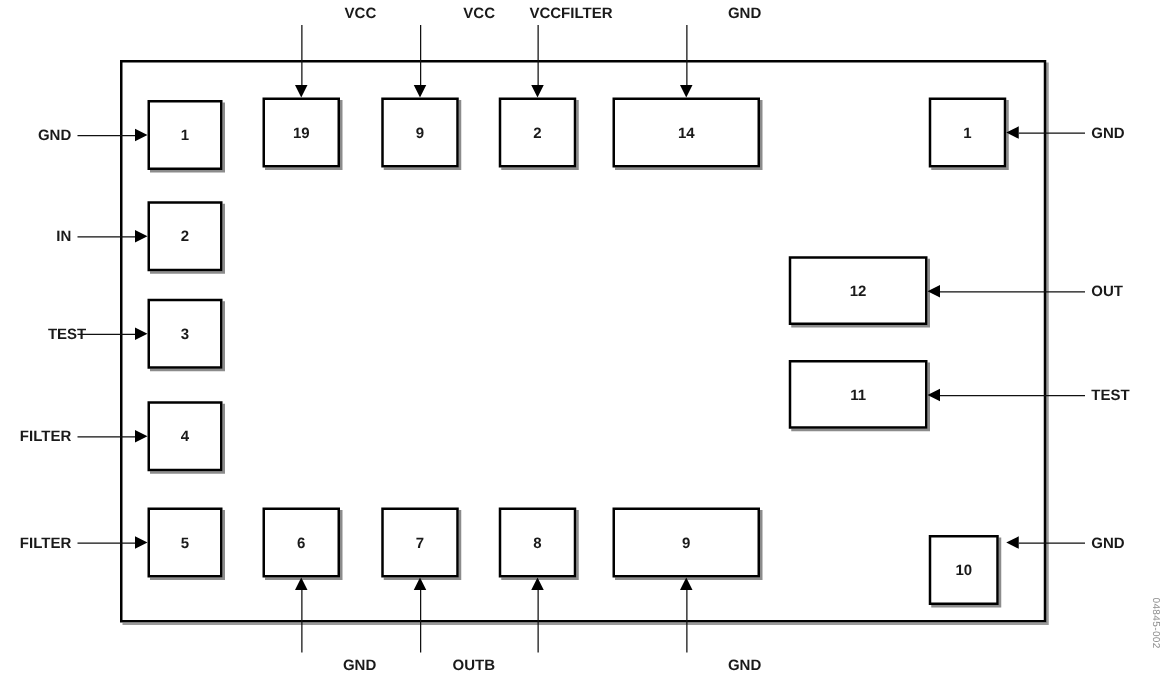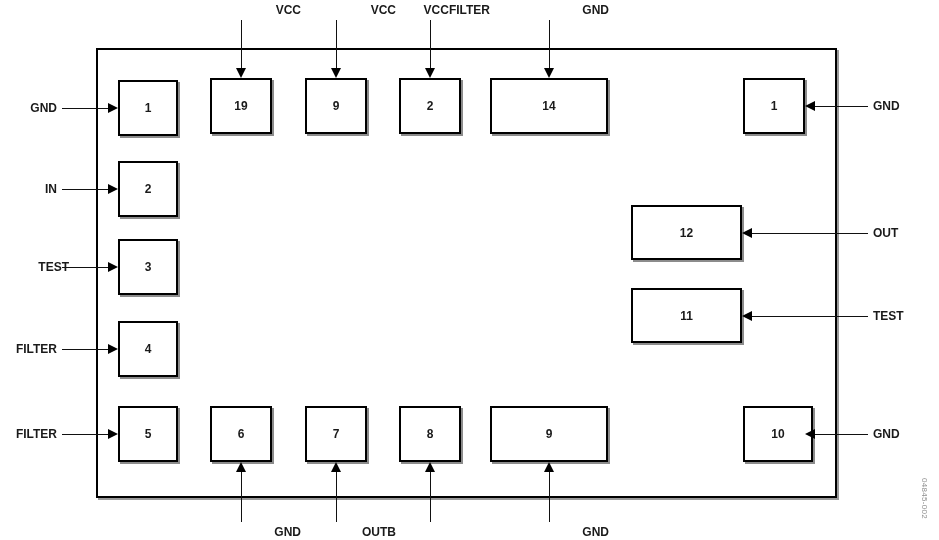--- a/index.html
+++ b/index.html
@@ -128,21 +128,21 @@
       </div>
       <div class="pad" style="left: 305px; top: 406px; width: 62px; height: 56px;">
         <span class="pad-num">7</span>
       </div>
       <div class="pad" style="left: 399px; top: 406px; width: 62px; height: 56px;">
         <span class="pad-num">8</span>
       </div>
       <div class="pad" style="left: 490px; top: 406px; width: 118px; height: 56px;">
         <span class="pad-num">9</span>
       </div>
-      <div class="pad" style="left: 743px; top: 406px; width: 70px; height: 56px;">
+      <div class="pad" style="left: 743px; top: 428px; width: 56px; height: 56px;">
         <span class="pad-num">10</span>
       </div>
       <div class="pad" style="left: 631px; top: 288px; width: 111px; height: 55px;">
         <span class="pad-num">11</span>
       </div>
       <div class="pad" style="left: 631px; top: 205px; width: 111px; height: 55px;">
         <span class="pad-num">12</span>
       </div>
       <div class="pad" style="left: 743px; top: 78px; width: 62px; height: 56px;">
         <span class="pad-num">1</span>

